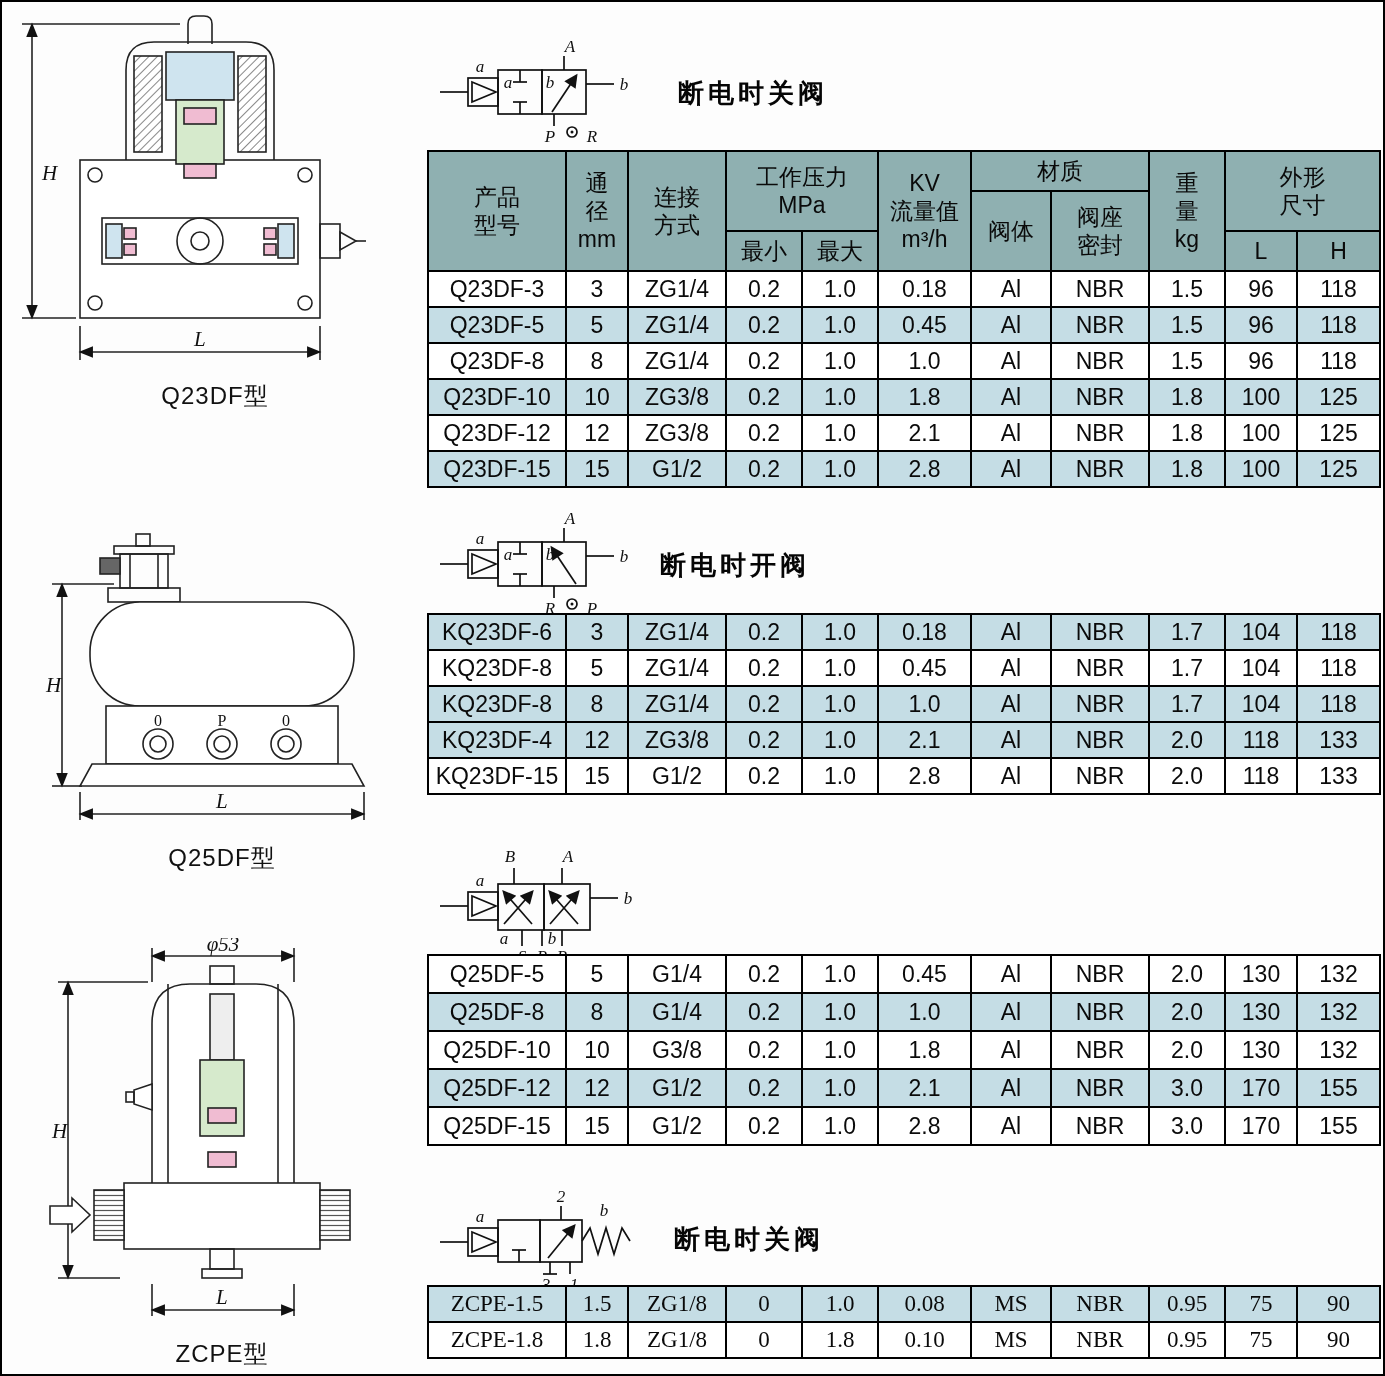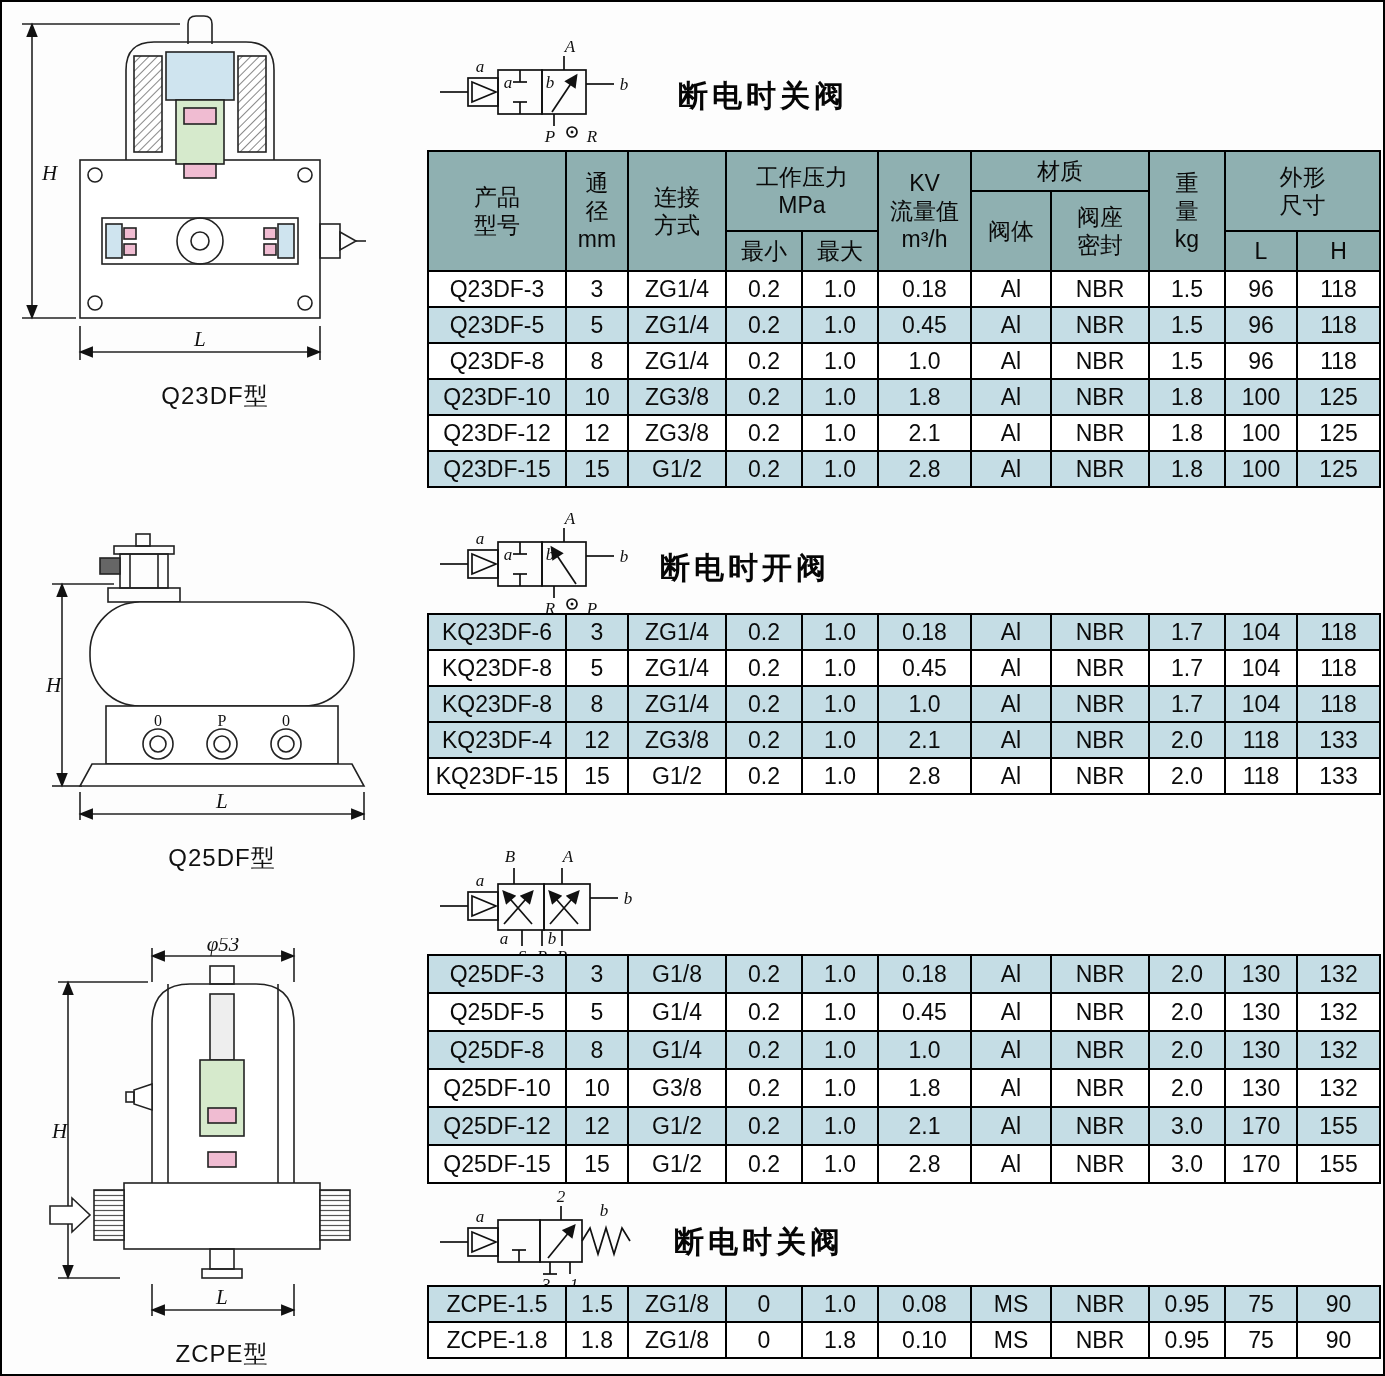--- a/index.html
+++ b/index.html
@@ -19,21 +19,21 @@
   .plbl { font-family:"Liberation Serif","DejaVu Serif",serif; font-size:16px; fill:#111; text-anchor:middle; }
 
   
   .sym { position:absolute; }
   .sstk { stroke:#111; stroke-width:1.7; fill:none; }
   .sym text { font-family:"Liberation Serif","DejaVu Serif",serif; font-style:italic;
               font-size:17px; fill:#111; text-anchor:middle; }
 
   
   .section-heading {
-    position:absolute; font-size:30px; font-weight:700; letter-spacing:4px; color:#050505;
+    position:absolute; font-size:26px; font-weight:700; letter-spacing:4px; color:#050505;
   }
 
   
   .spec-table {
     position:absolute; left:425px; width:952px;
     border-collapse:collapse; table-layout:fixed; background:var(--row-plain,#fff);
   }
   .spec-table td {
     border:2px solid #000; text-align:center; vertical-align:middle;
     font-size:23px; color:#0a0a0a; padding:0; overflow:hidden;
@@ -508,33 +508,20 @@
       <col style="width:76px">
         <col style="width:76px">
         <col style="width:93px">
       <col style="width:80px">
         <col style="width:98px">
         <col style="width:76px">
       <col style="width:72px">
         <col style="width:83px">
     </colgroup>
     <tbody>
-        <tr class="shaded">
-          <td>Q25DF-3</td>
-          <td>3</td>
-          <td>G1/8</td>
-          <td>0.2</td>
-          <td>1.0</td>
-          <td>0.18</td>
-          <td>Al</td>
-          <td>NBR</td>
-          <td>2.0</td>
-          <td>130</td>
-          <td>132</td>
-        </tr>
         <tr>
           <td>Q25DF-5</td>
           <td>5</td>
           <td>G1/4</td>
           <td>0.2</td>
           <td>1.0</td>
           <td>0.45</td>
           <td>Al</td>
           <td>NBR</td>
           <td>2.0</td>
@@ -619,21 +606,21 @@
     </g>
     <text x="46" y="32">a</text>
     <text x="127" y="12">2</text>
     <text x="170" y="26">b</text>
     <text x="112" y="100">3</text>
     <text x="140" y="100">1</text>
   </svg>
 
   <div class="section-heading" style="left:672px; top:1220px;">断电时关阀</div>
 
-  <table class="spec-table" style="top:1283px;">
+  <table class="spec-table" style="top:1283px;font-family:Liberation Serif, serif;">
     <colgroup>
       <col style="width:138px">
         <col style="width:62px">
         <col style="width:98px">
       <col style="width:76px">
         <col style="width:76px">
         <col style="width:93px">
       <col style="width:80px">
         <col style="width:98px">
         <col style="width:76px">

